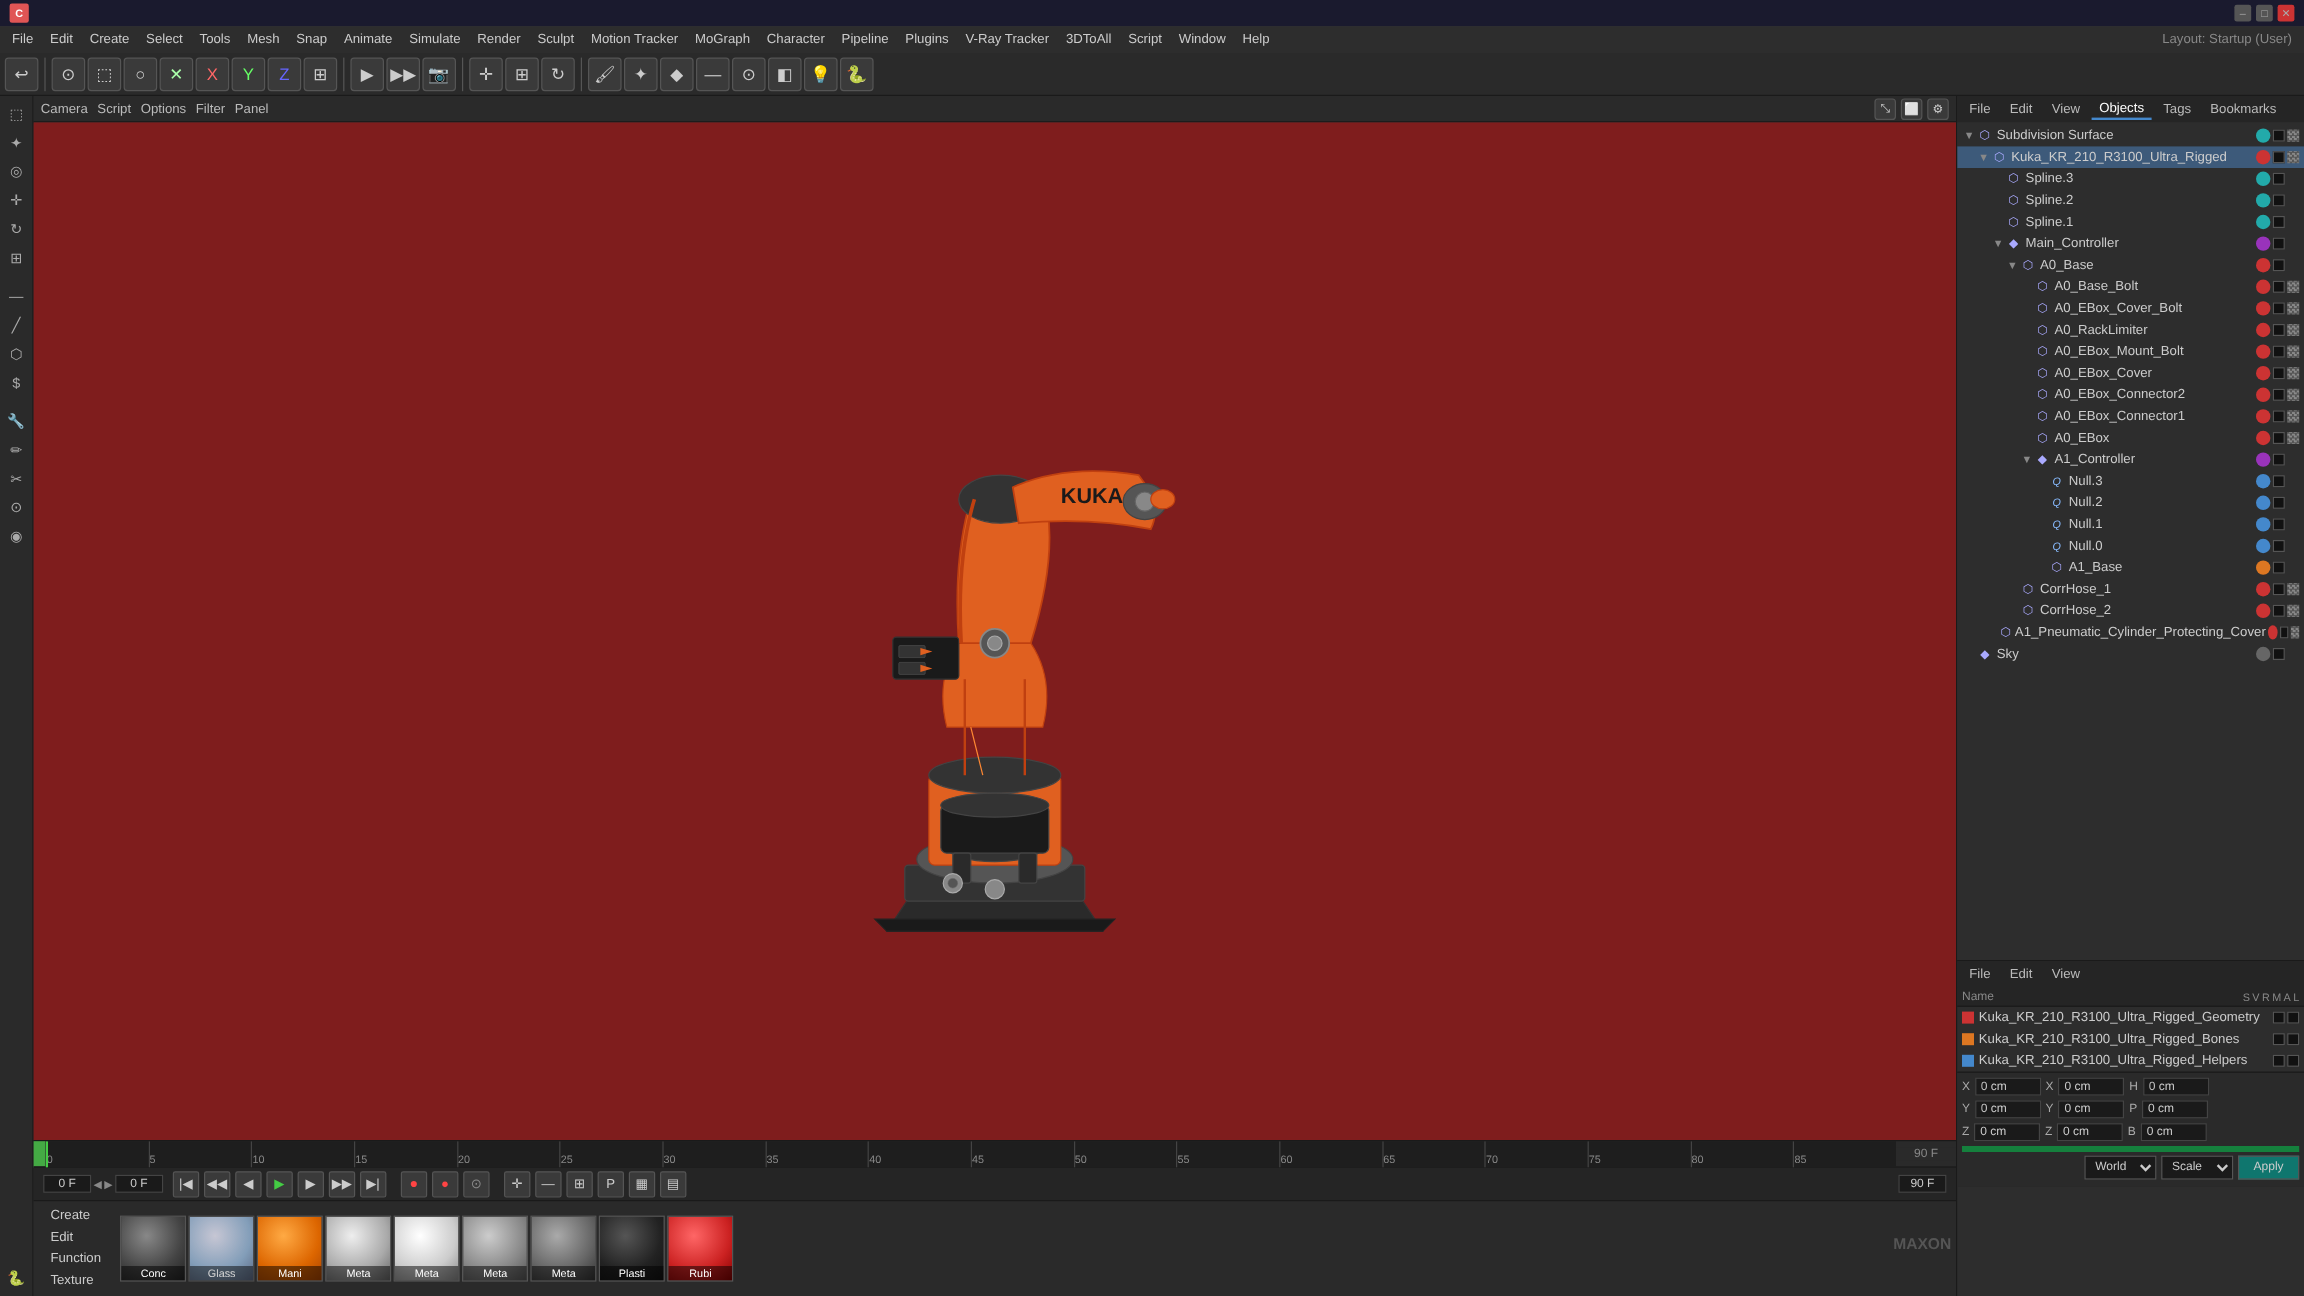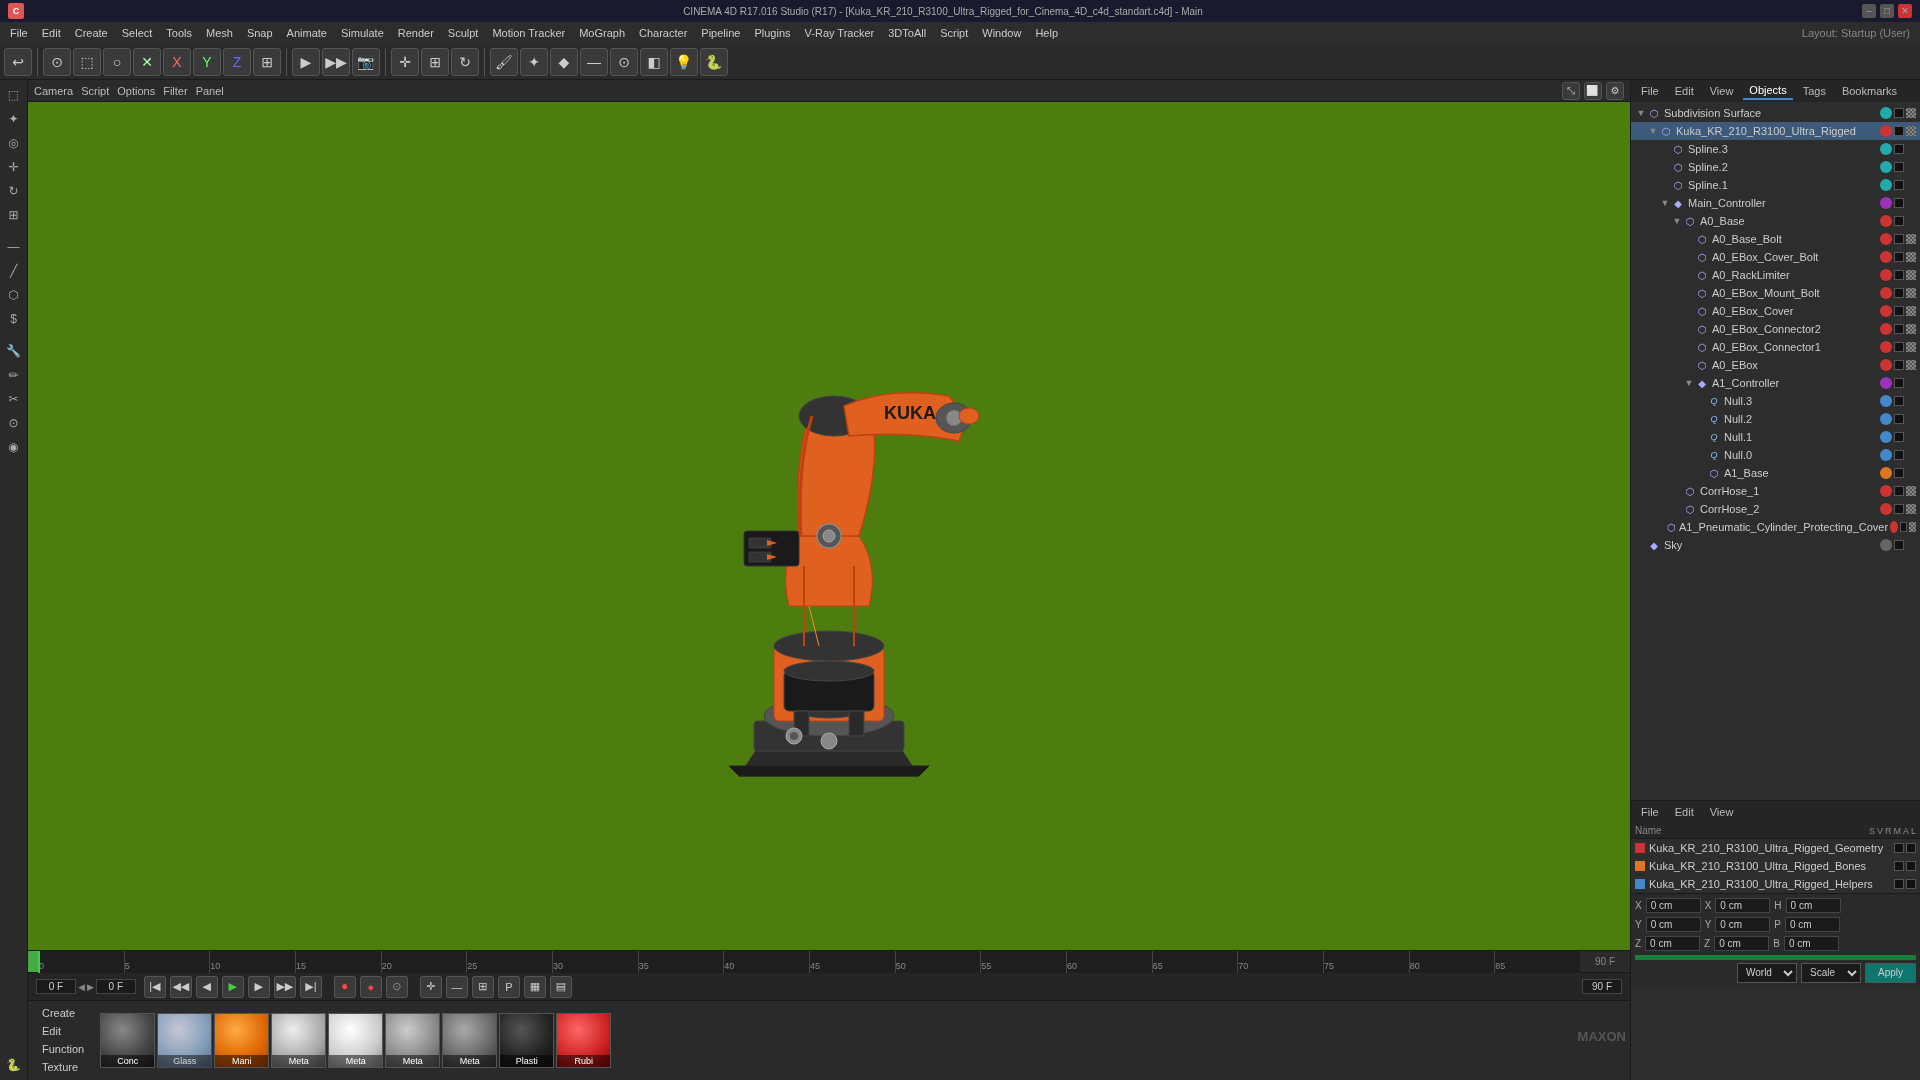--- a/index.html
+++ b/index.html
@@ -53,21 +53,21 @@
     #viewport-wrap {
       flex: 1; display: flex; flex-direction: column;
     }
     #viewport-toolbar {
       height: 22px; background: #2a2a2a; display: flex; align-items: center;
       padding: 0 6px; gap: 8px; border-bottom: 1px solid #1a1a1a;
     }
     #viewport-toolbar span { color: #bbb; font-size: 11px; cursor: pointer; }
 
     #viewport {
-      flex: 1; background: #4d7c0f; position: relative; overflow: hidden;
+      flex: 1; background: #7f1d1d; position: relative; overflow: hidden;
     }
 
     
     #robot-display {
       width: 100%; height: 100%; display: flex; align-items: center; justify-content: center;
     }
 
     
     #timeline {
       height: 22px; background: #2a2a2a; border-top: 1px solid #1a1a1a;
@@ -184,21 +184,20 @@
     #object-tree::-webkit-scrollbar-track { background: #1a1a1a; }
     #object-tree::-webkit-scrollbar-thumb { background: #555; border-radius: 3px; }
 
     .icon-null { color: #88bbff; font-style: italic; font-size: 9px; }
   </style>
 </head>
 <body>
 
 <div id="titlebar">
   <div style="width:16px;height:16px;background:#e05555;border-radius:2px;font-size:9px;display:flex;align-items:center;justify-content:center;color:#fff;font-weight:bold;">C</div>
-  <div class="title">CINEMA 4D R17.016 Studio (R17) - [Kuka_KR_210_R3100_Ultra_Rigged_for_Cinema_4D_c4d_standart.c4d] - Main</div>
   <div class="winbtns">
     <div class="winbtn">–</div>
     <div class="winbtn">□</div>
     <div class="winbtn" style="background:#cc3333;">✕</div>
   </div>
 </div>
 
 <div id="menubar">
   <span>File</span>
   <span>Edit</span>

